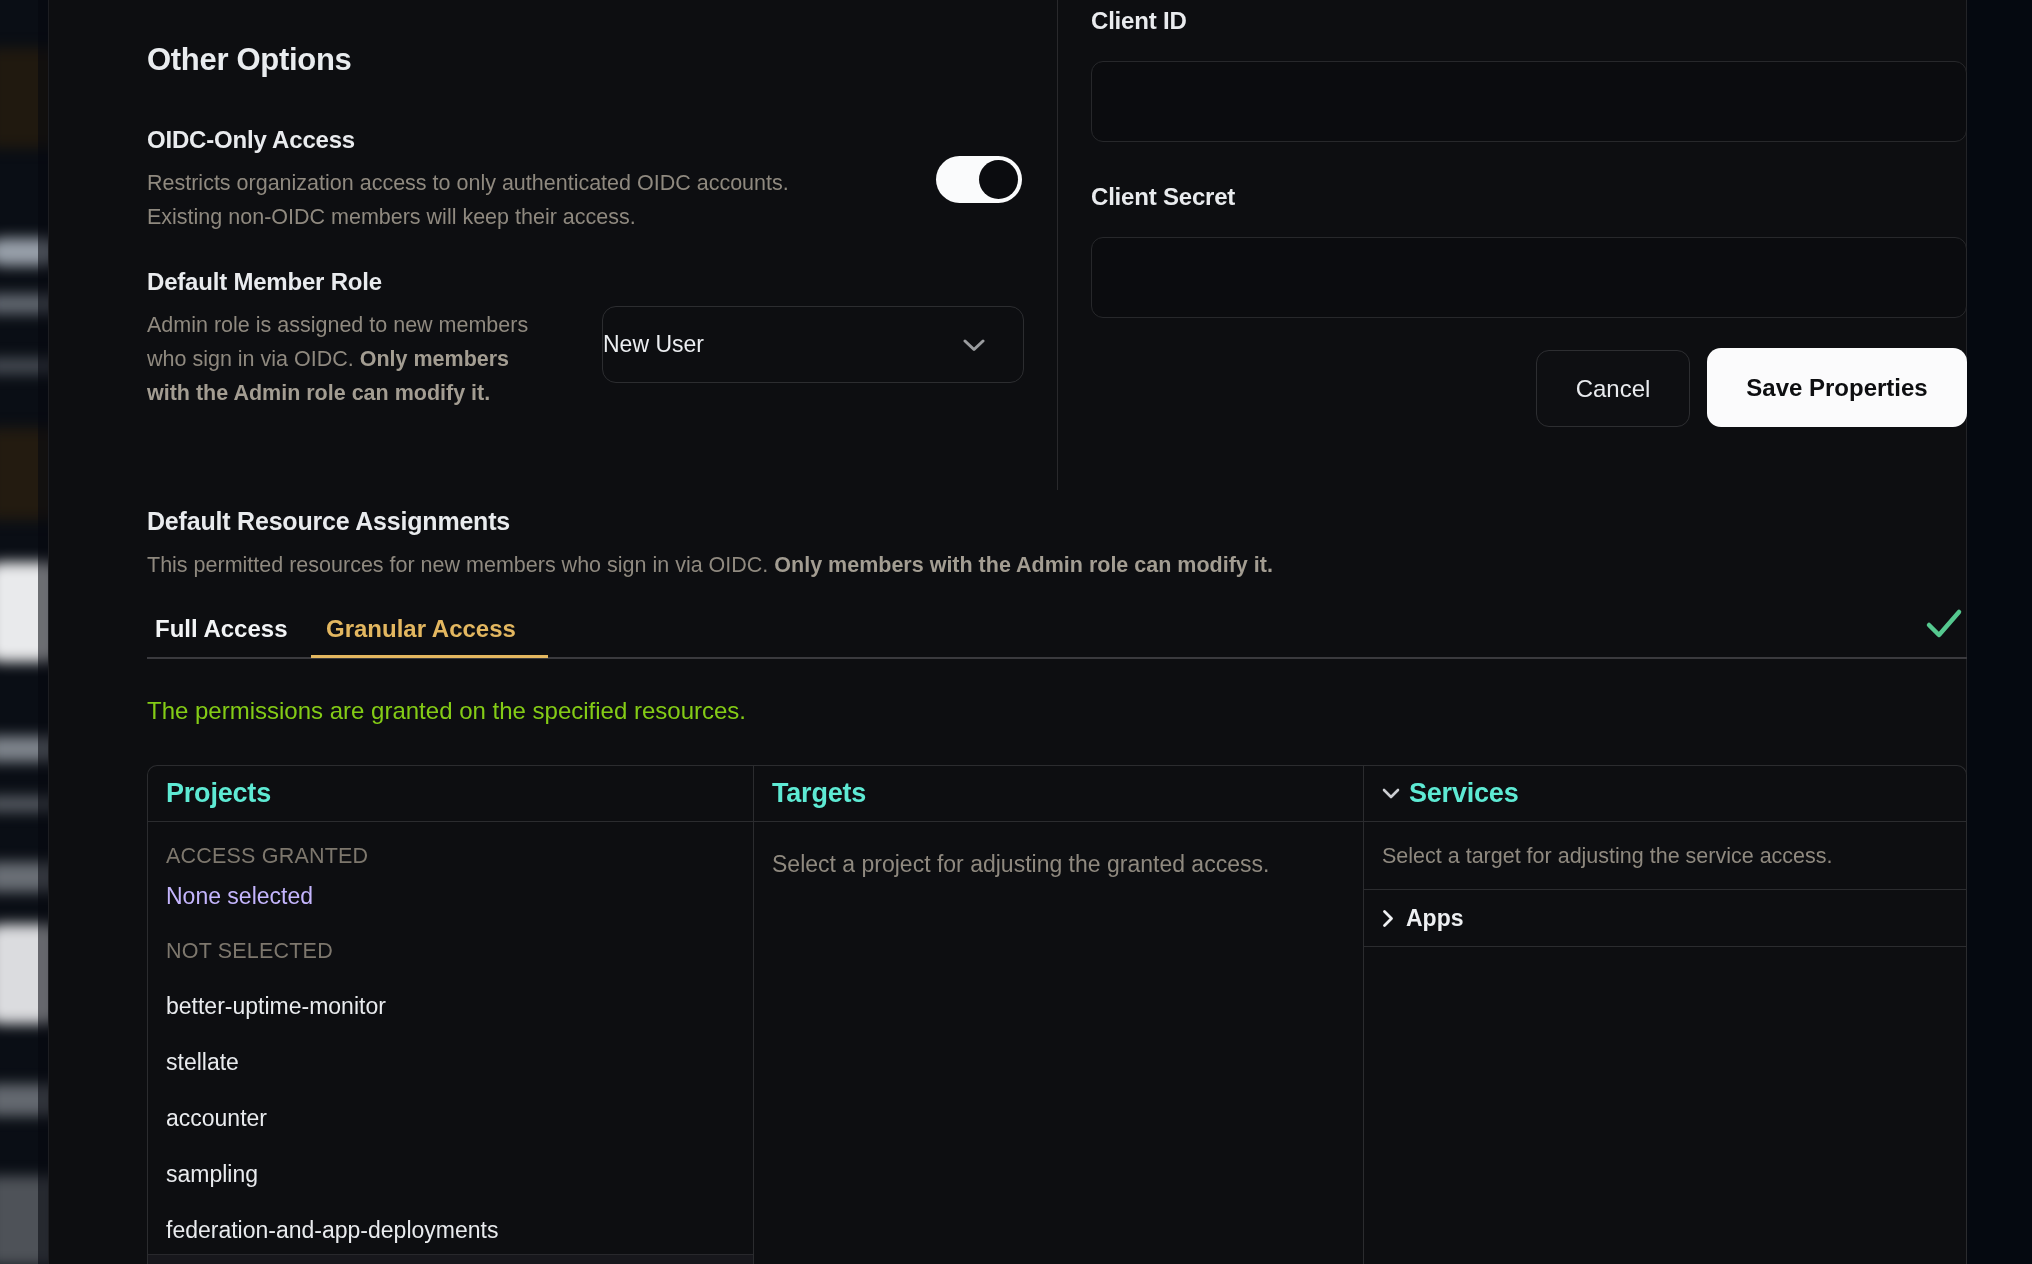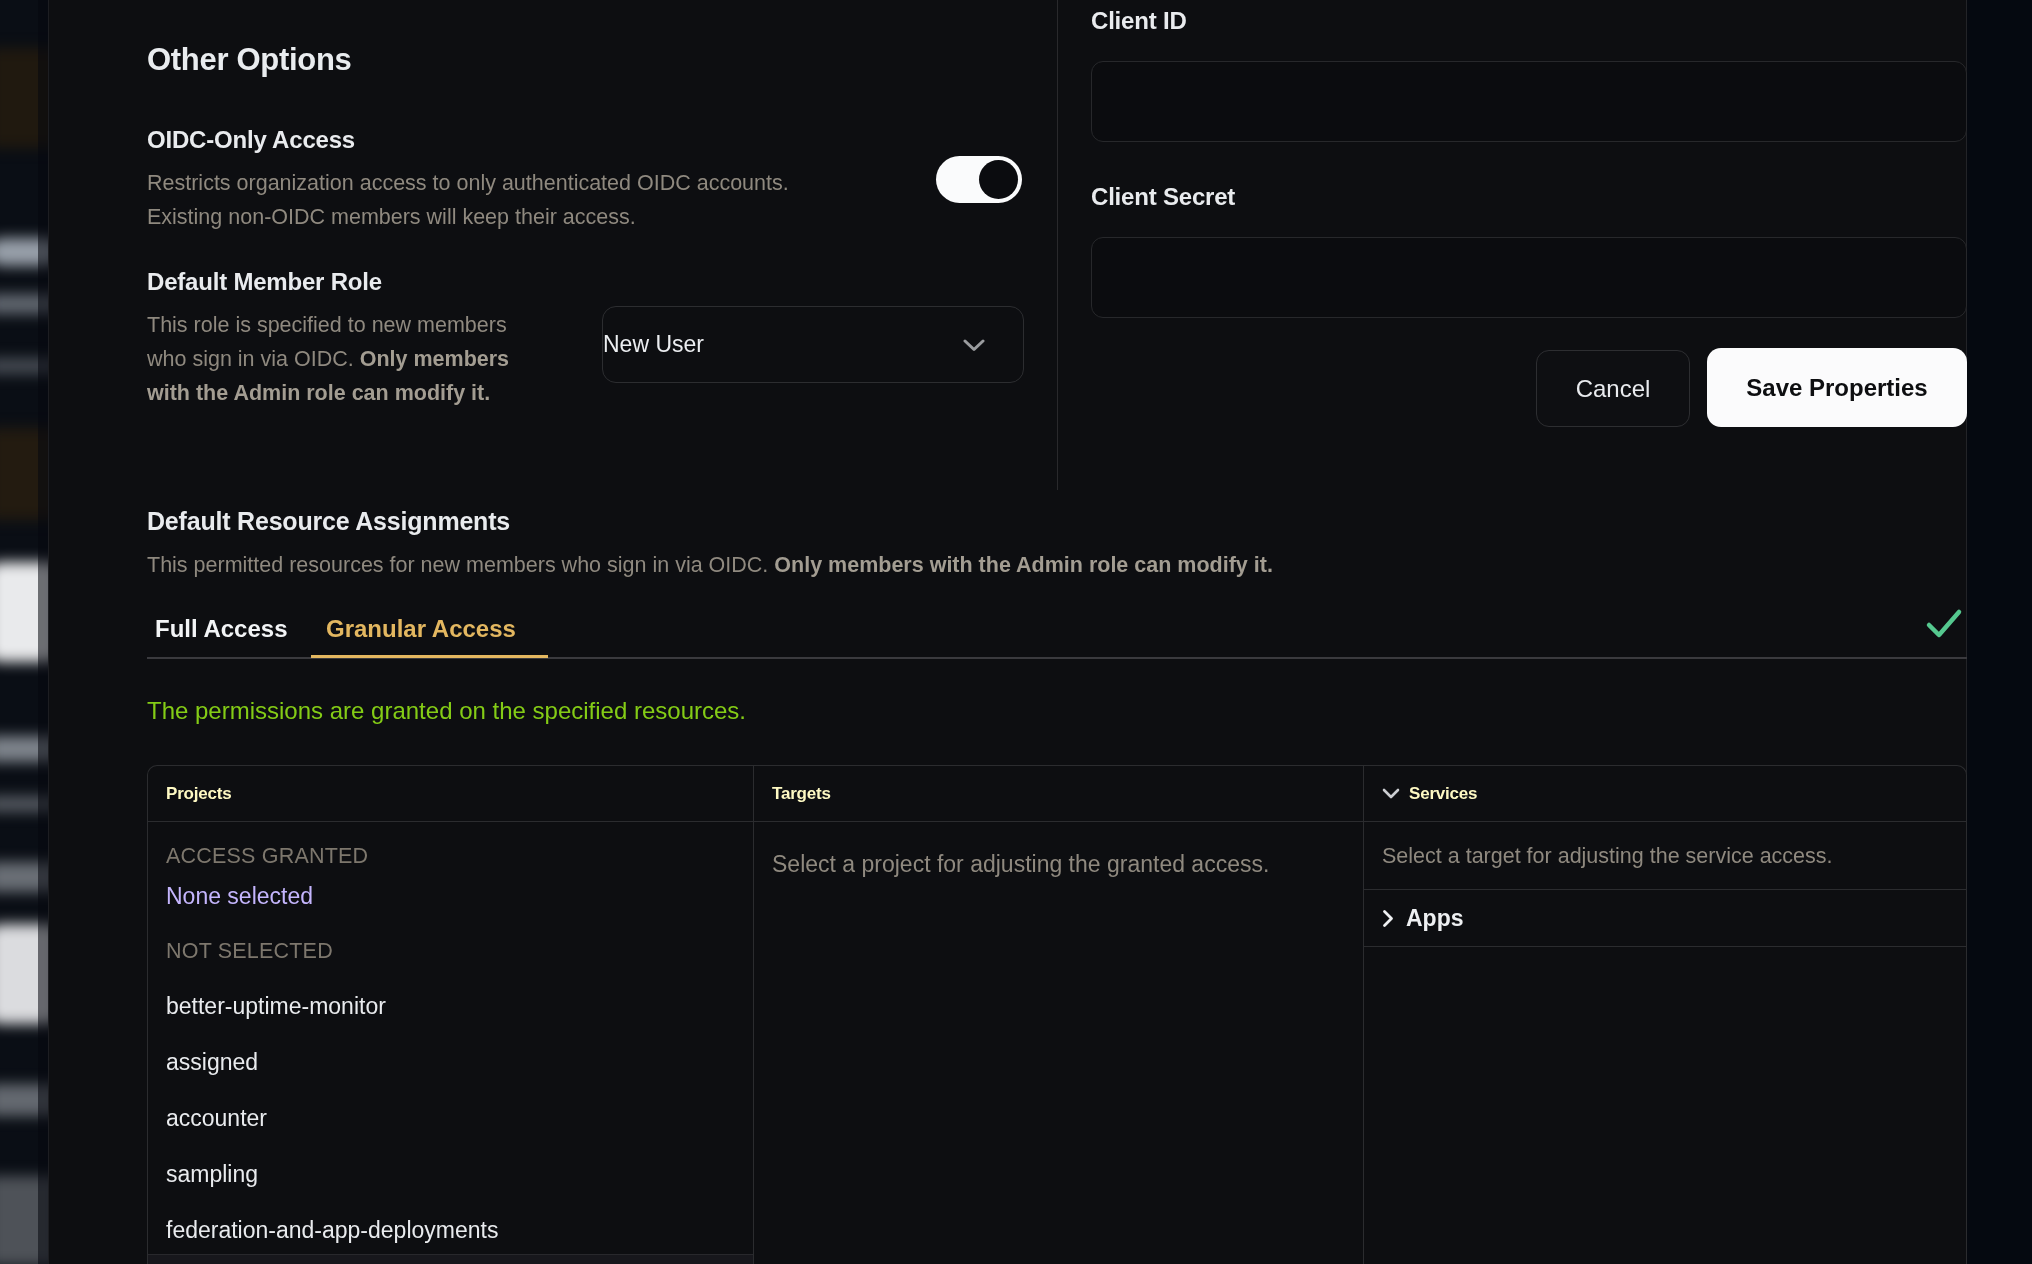--- a/index.html
+++ b/index.html
@@ -77,21 +77,21 @@
   .tab-underline { position:absolute; left:262px; top:655px; width:237px; height:3px; background:#e3b760; }
   .check         { position:absolute; left:1876px; top:608px; }
 
   .perm-note { position:absolute; left:98px; top:694px; font-size:24px; line-height:34px; color:#84cc16; }
 
   
   .grid { position:absolute; left:98px; top:765px; width:1820px; height:499px;
           border:1px solid #2b2c2f; border-bottom:none; border-radius:10px 10px 0 0;
           display:grid; grid-template-columns:606px 610px 602px; grid-template-rows:56px 1fr;
           overflow:hidden; background:#0d0e11; }
-  .gh { font-size:17px; font-weight:700; color:#fef9c3; display:flex; align-items:center;
+  .gh { font-size:27px; font-weight:700; color:#5eead4; display:flex; align-items:center;
         padding-left:18px; border-bottom:1px solid #2b2c2f; letter-spacing:-.2px; }
   .gh.b, .gc.b { border-right:1px solid #2b2c2f; }
   .gh svg { margin-right:9px; }
   .gc { position:relative; }
 
   .col-pad { padding:0 18px; }
   .sec-label { font-size:21.5px; color:#7d776d; height:36px; line-height:36px; letter-spacing:.2px; }
   .sec-label.first { margin-top:16px; }
   .sec-label.second { margin-top:14px; height:38px; line-height:38px; }
   .row-none { font-size:23px; color:#c4b5fd; height:44px; line-height:44px; }
@@ -132,21 +132,21 @@
   <div class="h1 other-options">Other Options</div>
 
   <div class="h2 oidc-label">OIDC-Only Access</div>
   <div class="oidc-desc muted">Restricts organization access to only authenticated OIDC accounts.
 Existing non-OIDC members will keep their access.</div>
   <div class="toggle" role="switch" aria-checked="true">
     <div class="knob"></div>
   </div>
 
   <div class="h2 role-label">Default Member Role</div>
-  <div class="role-desc muted"><span>This role is specified to new members
+  <div class="role-desc muted"><span>Admin role is assigned to new members
 who sign in via OIDC. </span><strong>Only members
 with the Admin role can modify it.</strong></div>
 
   <div class="role-select" role="combobox">
     <span class="value">New User</span>
     <svg width="22" height="13" viewBox="0 0 22 13">
       <polyline points="2,2 11,10.5 20,2" fill="none" stroke="#9a9c9f" stroke-width="3" stroke-linecap="round" stroke-linejoin="round"></polyline>
     </svg>
   </div>
 
@@ -179,21 +179,21 @@
         <polyline points="2,2 9,9 16,2" fill="none" stroke="#cbcdd1" stroke-width="2.6" stroke-linecap="round" stroke-linejoin="round"></polyline>
       </svg>
       <span>Services</span>
     </div>
 
     <div class="gc b col-pad">
       <div class="sec-label first">ACCESS GRANTED</div>
       <div class="row-none">None selected</div>
       <div class="sec-label second">NOT SELECTED</div>
       <div class="proj-item first">better-uptime-monitor</div>
-      <div class="proj-item">assigned</div>
+      <div class="proj-item">stellate</div>
       <div class="proj-item">accounter</div>
       <div class="proj-item">sampling</div>
       <div class="proj-item">federation-and-app-deployments</div>
       <div class="partial-row"></div>
     </div>
 
     <div class="gc b">
       <div class="target-msg">Select a project for adjusting the granted access.</div>
     </div>
 

